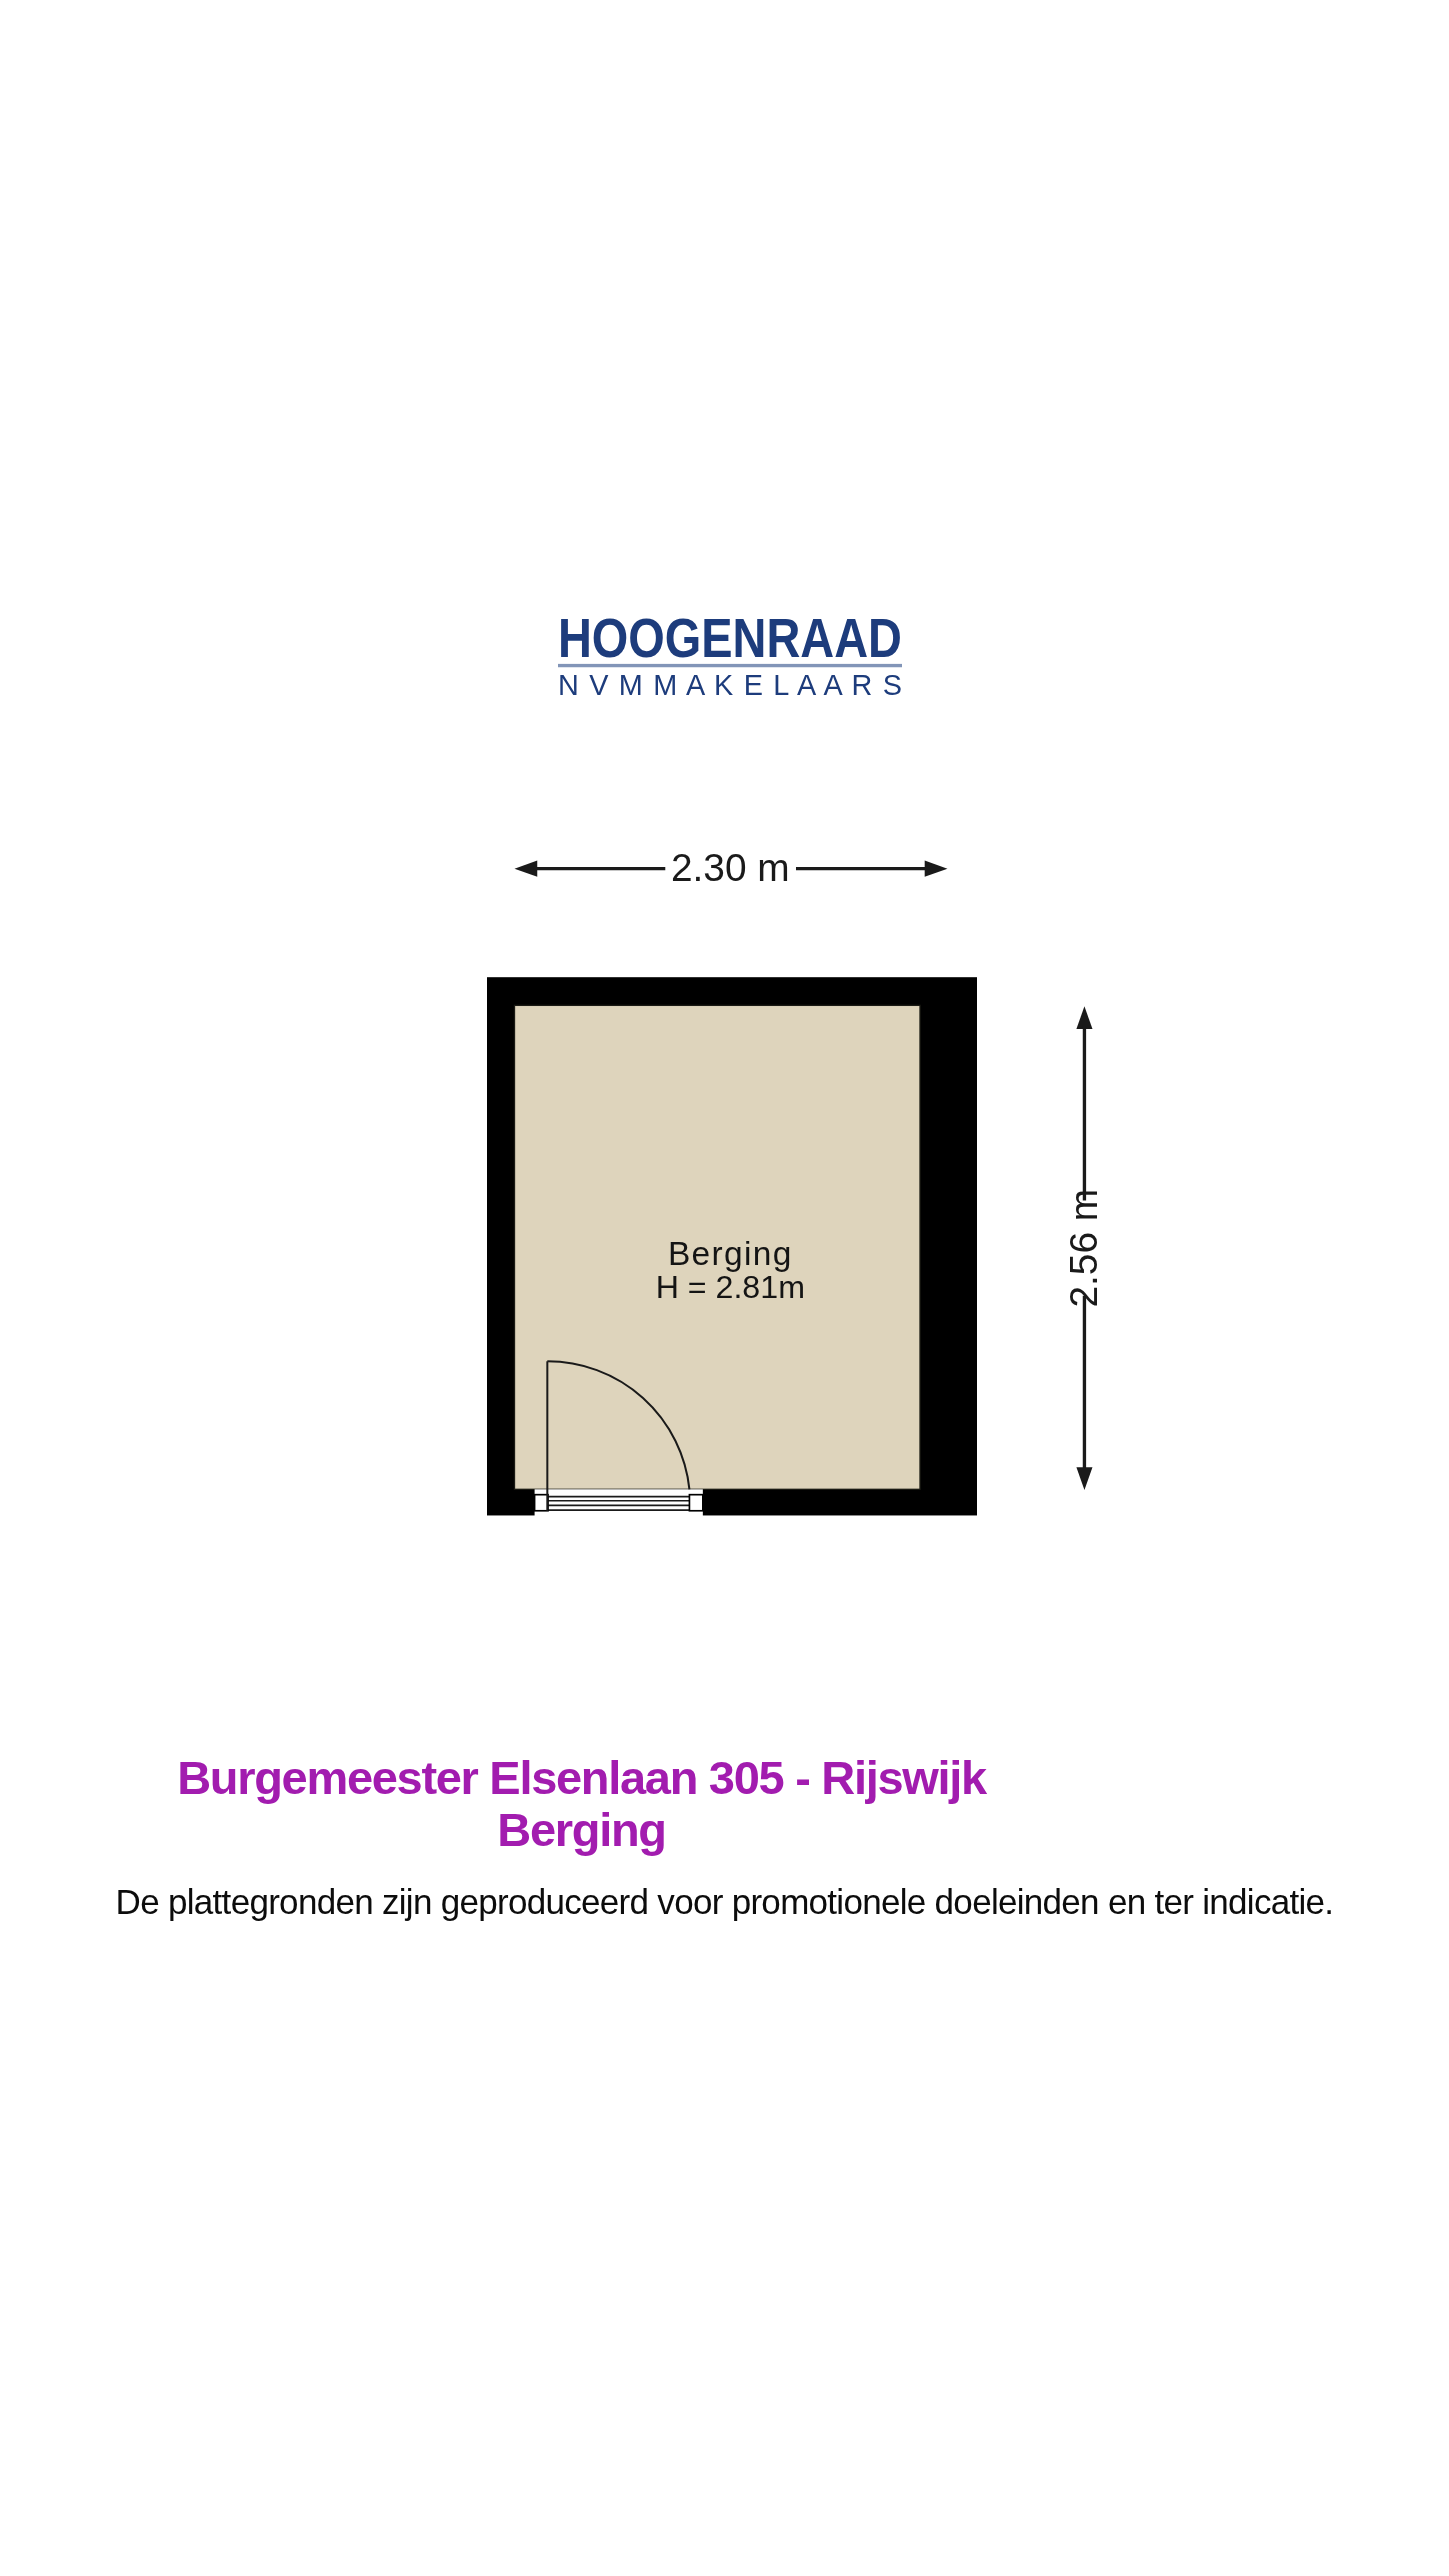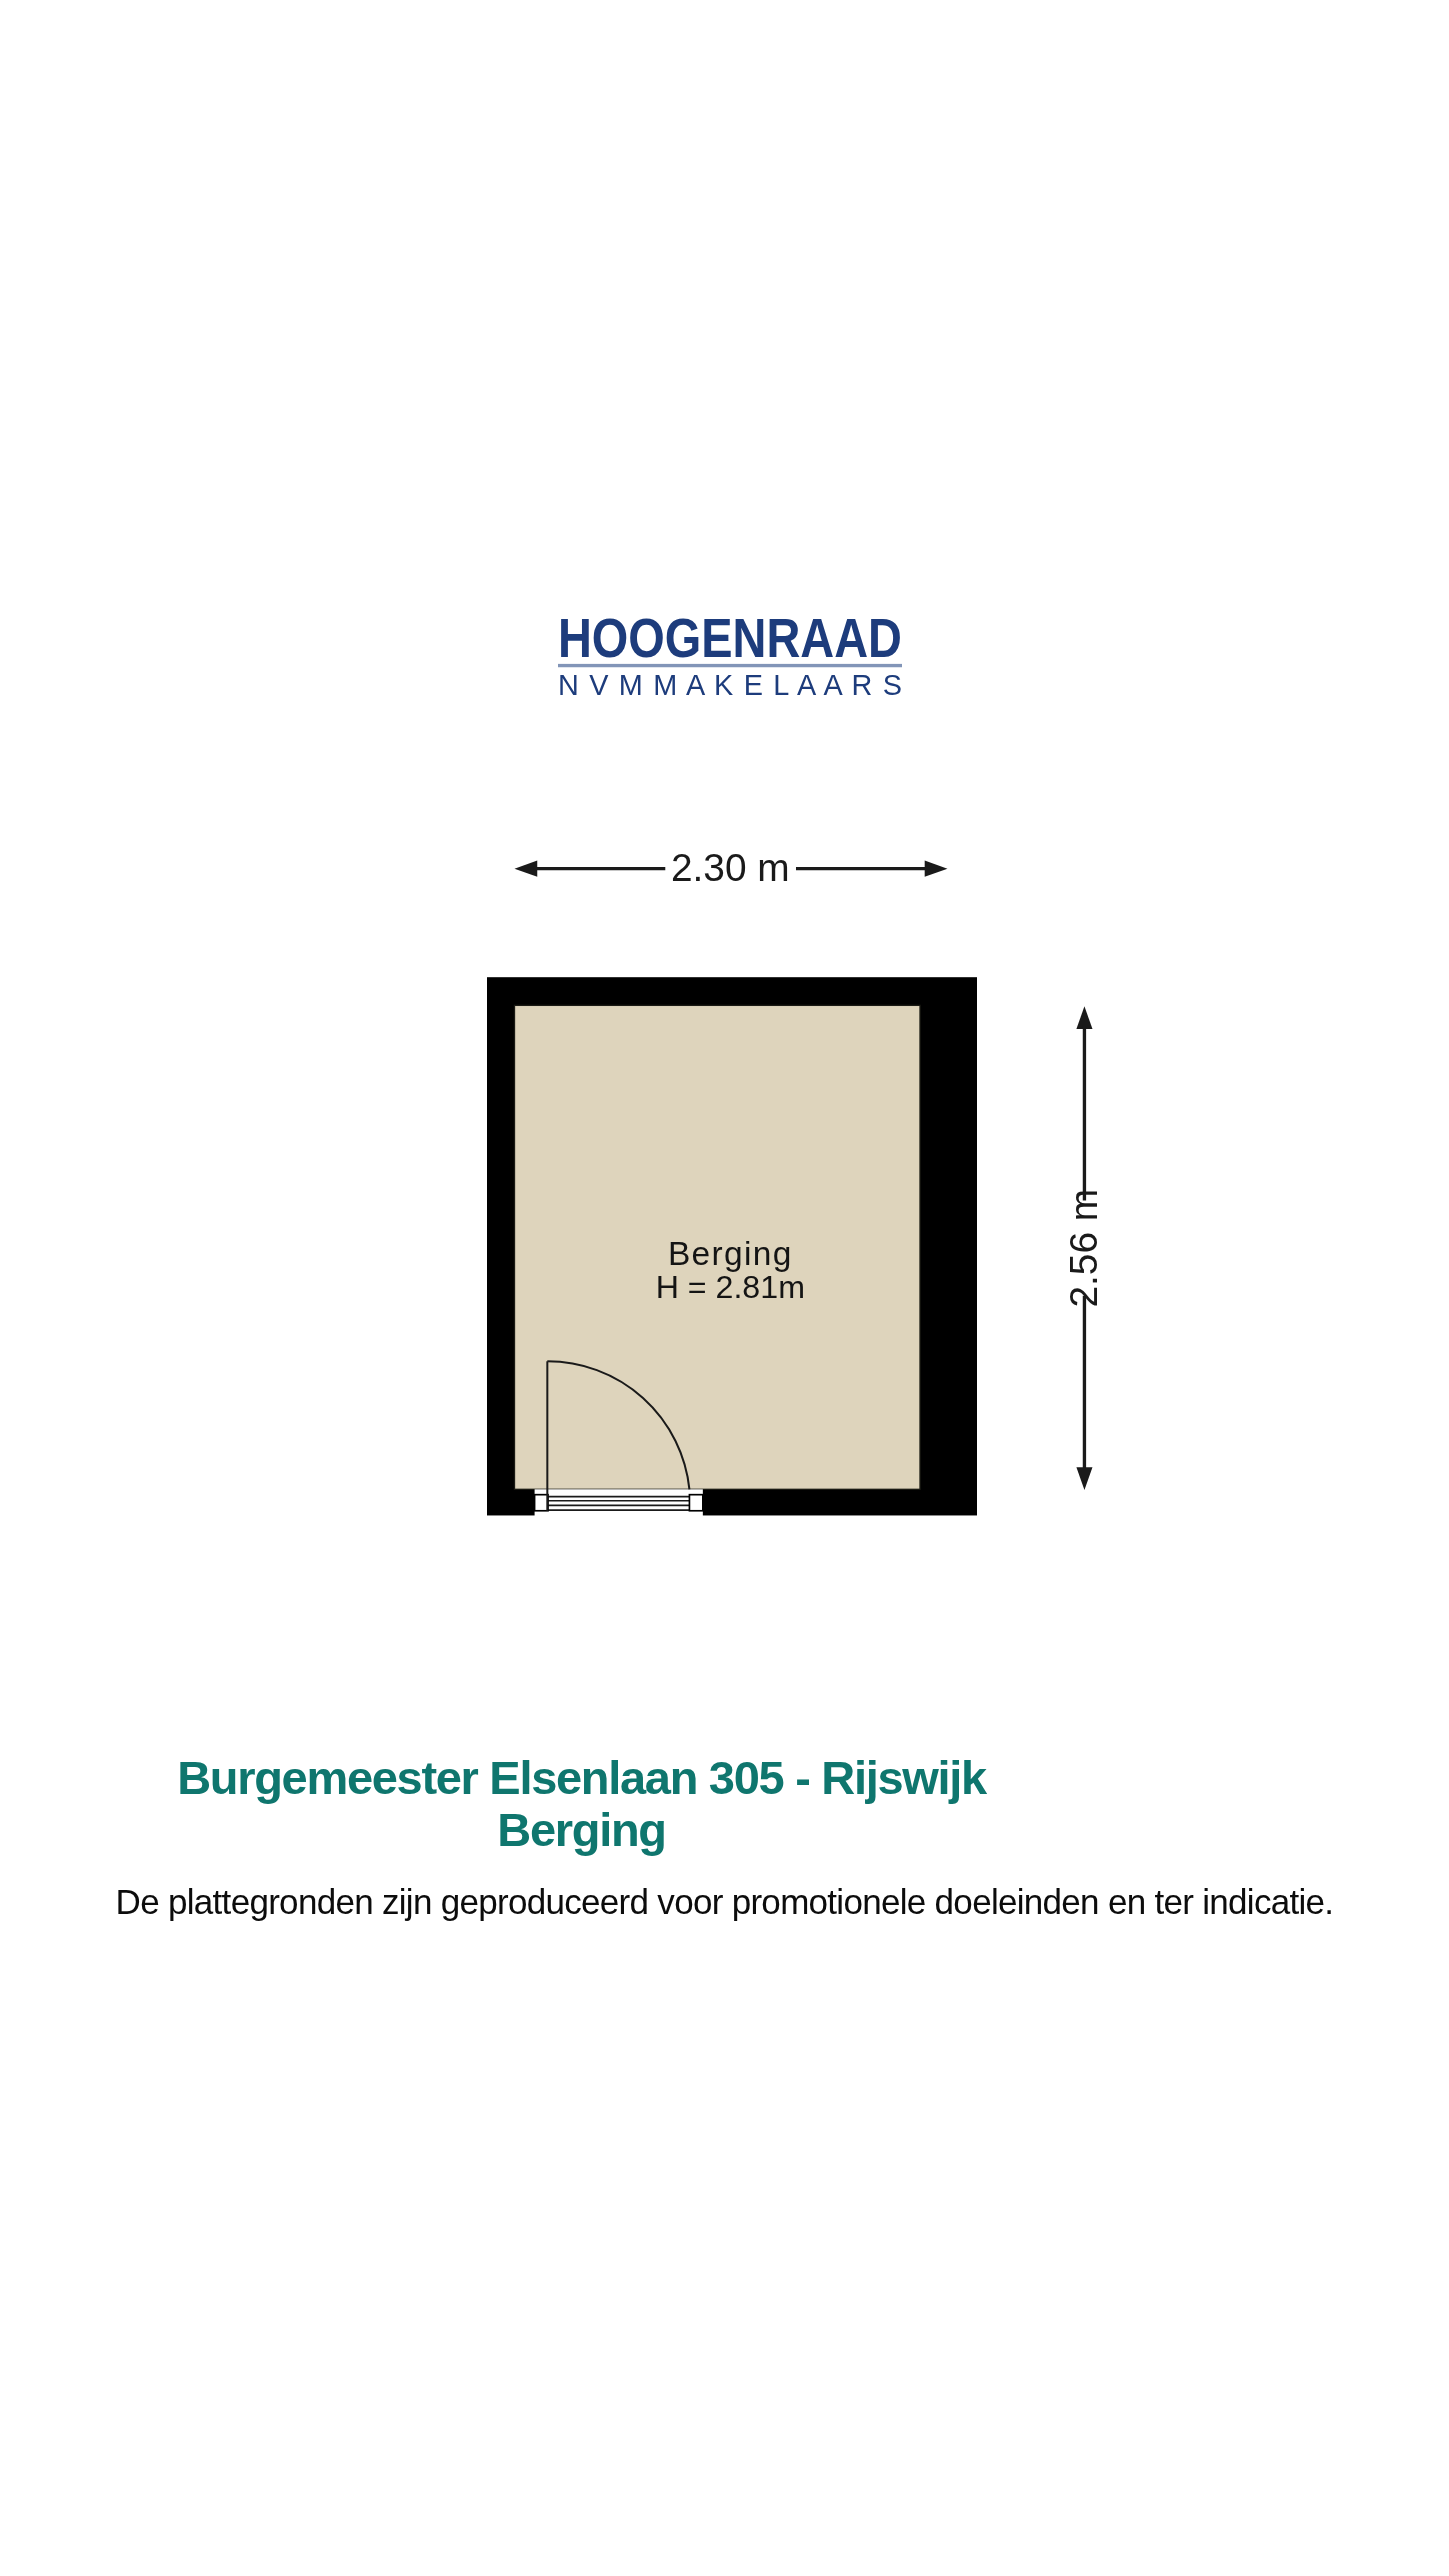--- a/index.html
+++ b/index.html
@@ -25,21 +25,21 @@
   .dim-right-svg { left: 1063px; top: 986px; width: 67px; height: 523px; }
 
   
   .title-block {
     left: 0; top: 1752px; width: 1163px;
     text-align: center;
     font-weight: bold;
     font-size: 47px;
     letter-spacing: -1.3px;
     line-height: 52px;
-    color: #0f766e;
+    color: #a21caf;
   }
   .disclaimer-block {
     left: 0; top: 1880px; width: 1449px;
     text-align: center;
     font-size: 35px;
     letter-spacing: -0.7px;
     line-height: 44px;
     color: #0c0c0c;
   }
 </style>

